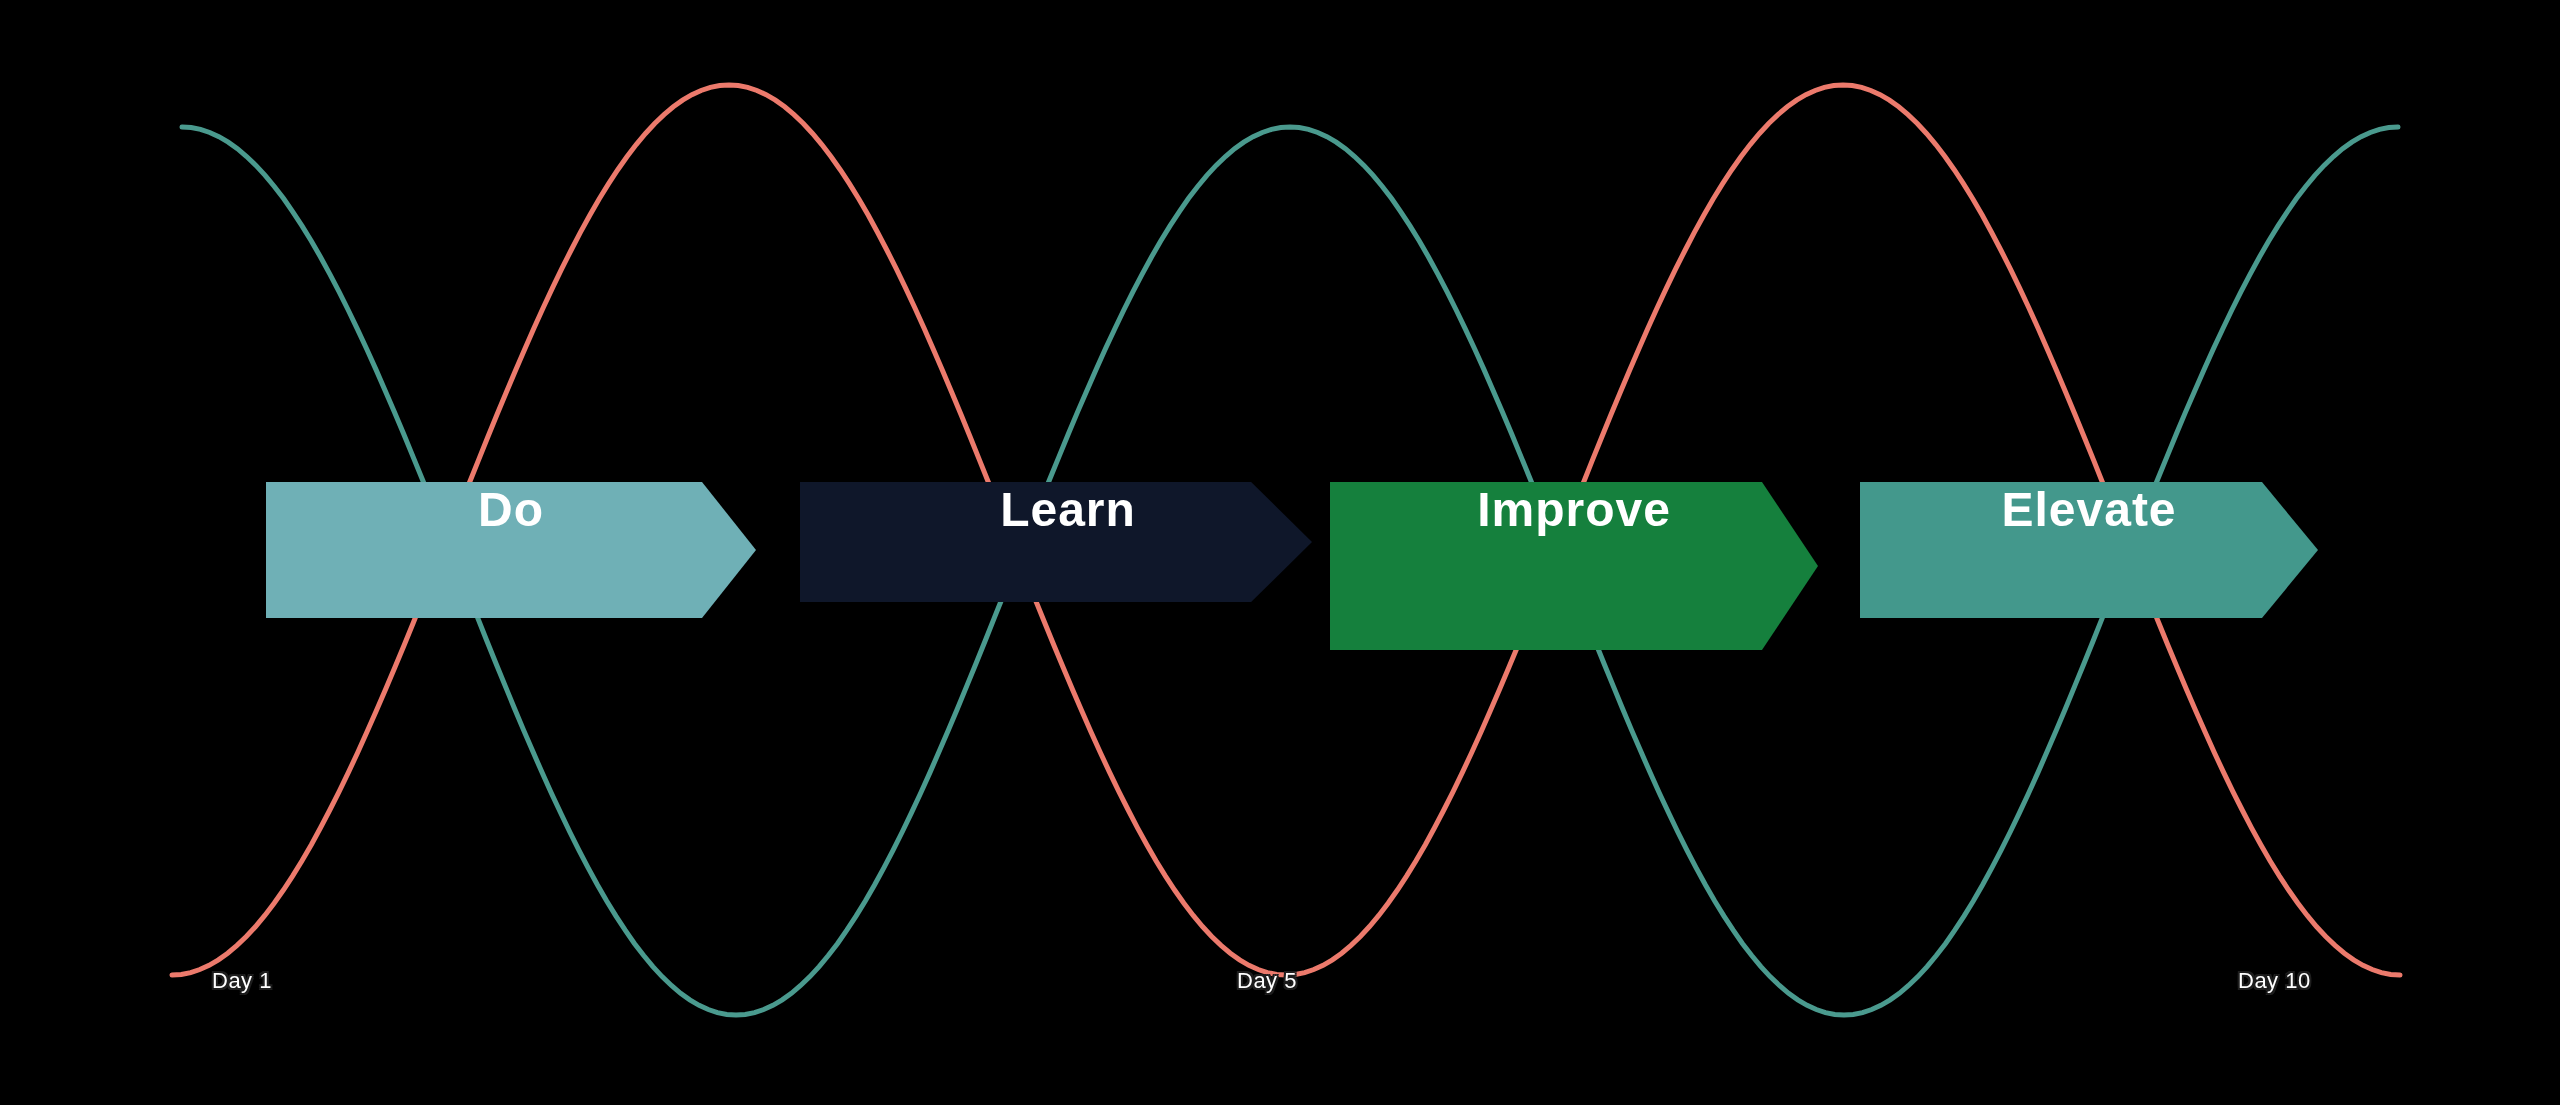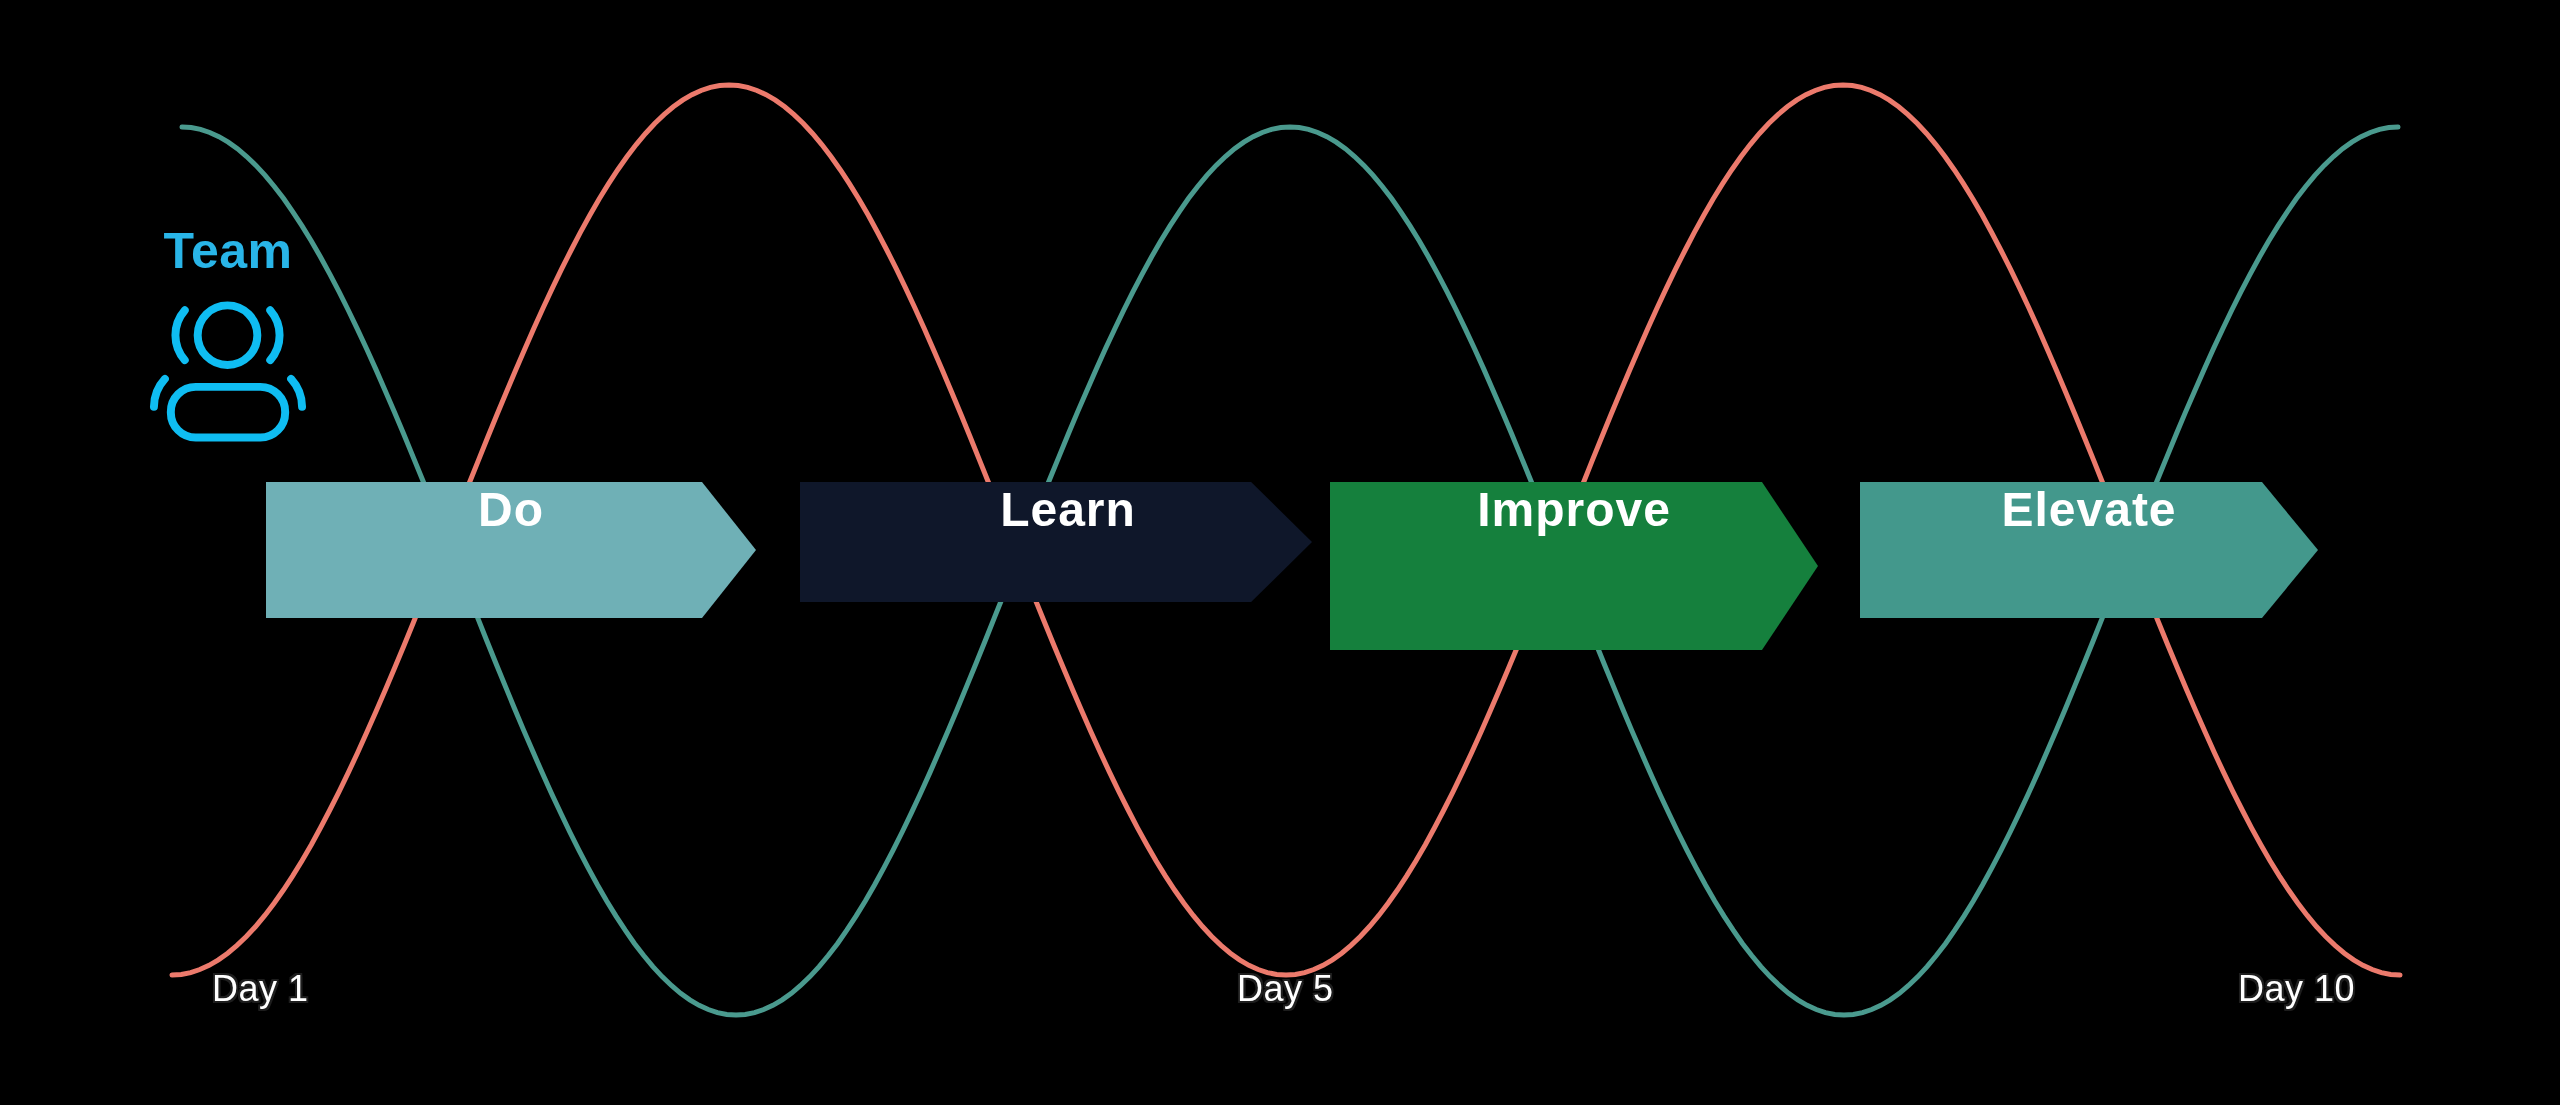--- a/index.html
+++ b/index.html
@@ -15,21 +15,21 @@
   .legend{position:absolute;z-index:3;text-align:center;}
   .legend-label{font-weight:700;font-size:50px;letter-spacing:0.5px;}
   #team-legend{left:138px;top:222px;width:180px;}
   #team-legend .legend-label{color:var(--team-text,#29b5e8);margin-bottom:8px;}
   .team-icon{display:block;margin:0 auto;color:var(--team-icon,#0fbdf2);width:170px;height:160px;}
   #ind-legend{left:138px;top:640px;width:180px;}
   #ind-legend .legend-label{color:var(--ind-text,#ef8476);margin-top:6px;}
   .ind-icon{display:block;margin:0 auto;color:var(--ind-icon,#f8671d);width:116px;height:146px;}
   .icon-stroke{fill:none;stroke:currentColor;stroke-linecap:round;}
 
-  .day{position:absolute;z-index:3;top:968px;font-size:36px;color:var(--day-fill,#ffffff);
+  .day{position:absolute;z-index:3;top:968px;font-size:22px;color:var(--day-fill,#ffffff);
        letter-spacing:0.5px;white-space:nowrap;
        text-shadow:-2px -2px 0 var(--day-outline,#1e1e1e), 2px -2px 0 var(--day-outline,#1e1e1e),
                    -2px 2px 0 var(--day-outline,#1e1e1e), 2px 2px 0 var(--day-outline,#1e1e1e),
                    -2px 0 0 var(--day-outline,#1e1e1e), 2px 0 0 var(--day-outline,#1e1e1e),
                    0 -2px 0 var(--day-outline,#1e1e1e), 0 2px 0 var(--day-outline,#1e1e1e);}
 </style>
 </head>
 <body style="background: rgb(0, 0, 0);">
 
 <div id="canvas">
@@ -47,30 +47,19 @@
         <span class="stage-label">Learn</span>
       </div>
       <div class="stage" style="left: 1330px; width: 488px; top: 482px; height: 168px; background: #15803d; clip-path: polygon(0px 0px, 88.52% 0px, 100% 50%, 88.52% 100%, 0px 100%);">
         <span class="stage-label">Improve</span>
       </div>
       <div class="stage" style="left: 1860px; width: 458px; top: 482px; height: 136px; background: rgb(67, 152, 140); clip-path: polygon(0px 0px, 87.77% 0px, 100% 50%, 87.77% 100%, 0px 100%);">
         <span class="stage-label">Elevate</span>
       </div>
     </div>
 
-  <div class="legend" id="team-legend">
-    <div class="legend-label">Team</div>
-    <svg class="team-icon" viewBox="0 0 171 160" xmlns="http://www.w3.org/2000/svg">
-      <circle class="icon-stroke" cx="85" cy="47" r="30" stroke-width="8"></circle>
-      <path class="icon-stroke" d="M 42 22 A 38 38 0 0 0 42 72" stroke-width="8"></path>
-      <path class="icon-stroke" d="M 128 22 A 38 38 0 0 1 128 72" stroke-width="8"></path>
-      <rect class="icon-stroke" x="28" y="99" width="115" height="51" rx="25" stroke-width="8"></rect>
-      <path class="icon-stroke" d="M 22 91 A 42 42 0 0 0 11 119" stroke-width="8"></path>
-      <path class="icon-stroke" d="M 149 91 A 42 42 0 0 1 160 119" stroke-width="8"></path>
-    </svg>
-  </div>
 
 
   <span class="day" style="left: 212px;">Day 1</span>
   <span class="day" style="left: 1237px; text-align: center;">Day 5</span>
   <span class="day" style="left: 2238px;">Day 10</span>
 
 </div>
 
 </body></html>

